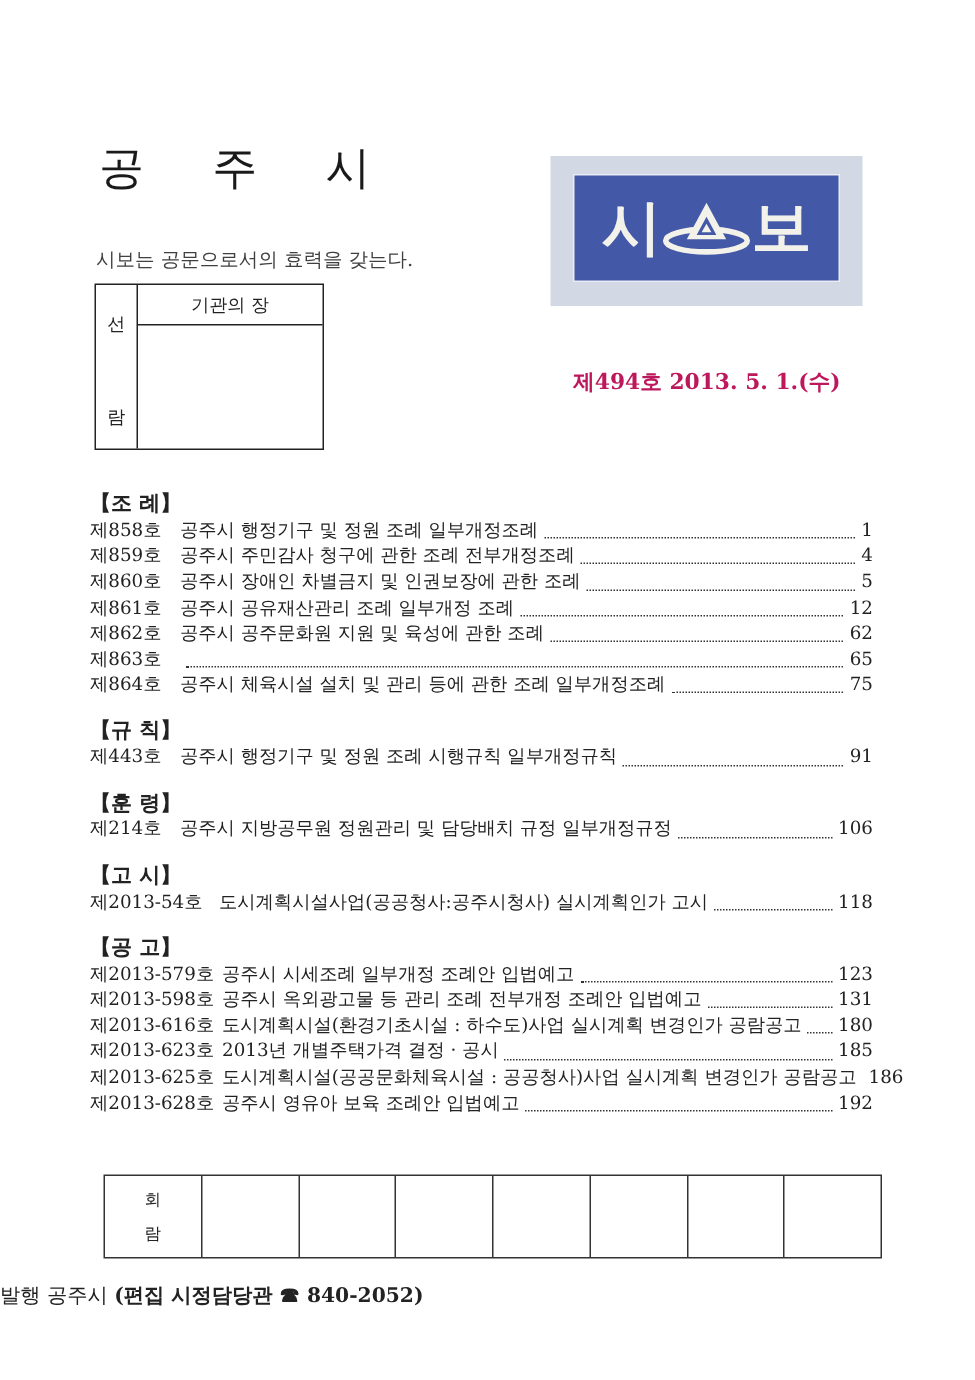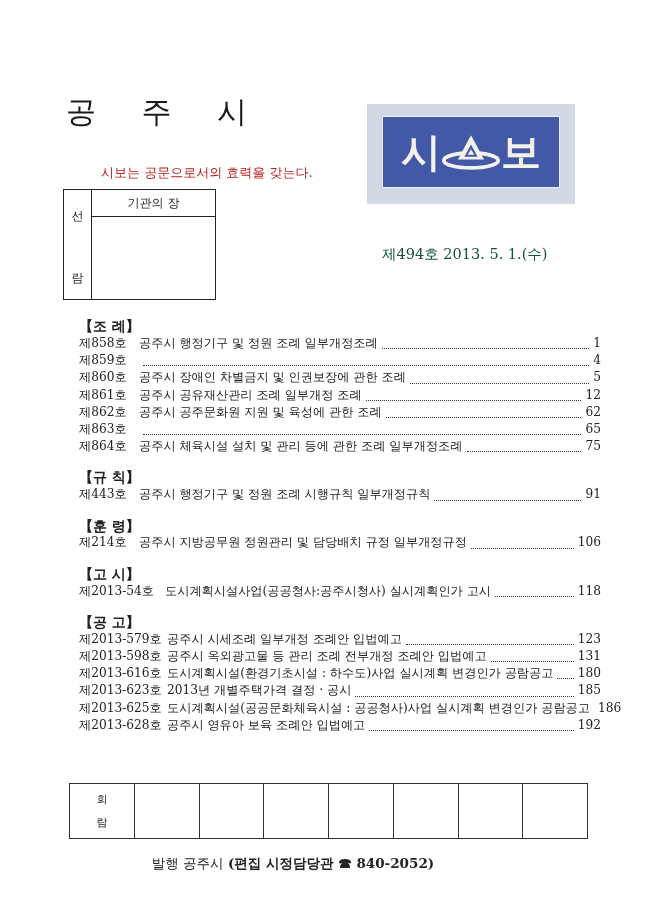--- a/index.html
+++ b/index.html
@@ -6,48 +6,48 @@
   html, body { width: 650px; height: 920px; background: #ffffff; overflow: hidden; }
   body { position: relative; font-family: "DejaVu Serif", "Liberation Serif", serif; color: #222; }
 
   .city-title { position: absolute; left: 66px; top: 92px; font-size: 30px; letter-spacing: 18px; font-family: "DejaVu Sans", sans-serif; font-weight: normal; color: #1a1a1a; }
 
   .logo-outer { position: absolute; left: 367px; top: 104px; width: 208px; height: 100px; background: #d3d9e4; }
   .logo-inner { position: absolute; left: 15px; top: 12px; width: 178px; height: 72px; background: #4458a8; border: 1px solid #e8ecf4; display: flex; align-items: center; justify-content: space-between; padding: 0 18px; }
   .logo-char { color: #f2f2ea; font-size: 40px; font-weight: bold; font-family: "DejaVu Sans", sans-serif; line-height: 1; }
   .logo-emblem { width: 64px; height: 44px; }
 
-  .notice { position: absolute; left: 64px; top: 164px; font-size: 13px; color: #b91c1c; margin-left: 37px; }
+  .notice { position: absolute; left: 64px; top: 164px; font-size: 13px; color: #404040; }
 
   .review-box { position: absolute; left: 63px; top: 189px; width: 153px; height: 111px; border: 1.5px solid #222; }
   .review-left { position: absolute; left: 0; top: 0; width: 28px; height: 100%; border-right: 1.5px solid #222; }
   .review-left .c1 { position: absolute; left: 0; width: 100%; top: 18px; text-align: center; font-size: 12px; }
   .review-left .c2 { position: absolute; left: 0; width: 100%; top: 80px; text-align: center; font-size: 12px; }
   .review-head { position: absolute; left: 28px; top: 0; right: 0; height: 27px; border-bottom: 1.5px solid #222; text-align: center; font-size: 12px; line-height: 26px; }
 
-  .issue-line { position: absolute; left: 382px; top: 245px; font-size: 14.5px; color: #14532d; }
-
-  .toc { position: absolute; left: 60px; top: 318px; width: 522px; font-size: 12.2px; margin-left: 19px; }
+  .issue-line { position: absolute; left: 382px; top: 245px; font-size: 14.5px; color: #be185d; font-weight: bold; }
+
+  .toc { position: absolute; left: 60px; top: 328px; width: 522px; font-size: 12.2px; }
   .section { margin-bottom: 14px; }
   .section-title { font-size: 14px; line-height: 16px; font-weight: bold; height: 17px; font-family: "DejaVu Sans", sans-serif; }
   .entry { display: flex; align-items: flex-end; line-height: 17.2px; height: 17.2px; white-space: nowrap; }
   .entry .num { flex: 0 0 auto; }
   .entry .title { flex: 0 0 auto; }
   .entry .dots { flex: 1 1 auto; overflow: hidden; margin: 0 4px; border-bottom: 1.5px dotted #333; position: relative; top: -3px; height: 1px; }
   .entry .page { flex: 0 0 auto; text-align: right; }
   .w-law .num { width: 60px; }
   .w-notice .num { width: 86px; }
   .w-public .num { width: 88px; }
 
   .circ-table { position: absolute; left: 69px; top: 783px; width: 519px; height: 56px; border: 1.5px solid #333; display: flex; }
   .circ-cell { flex: 1; border-right: 1.5px solid #333; }
   .circ-cell:last-child { border-right: none; }
   .circ-label { display: flex; flex-direction: column; align-items: center; justify-content: center; font-size: 11px; gap: 8px; }
 
-  .footer { position: absolute; left: 0; width: 586px; top: 855px; text-align: center; font-size: 13.5px; }
+  .footer { position: absolute; left: 0; width: 586px; top: 855px; text-align: left; font-size: 13.5px; }
   .footer .bold { font-weight: bold; }
 </style>
 </head>
 <body>
 
 <div class="city-title">공 주 시</div>
 
 <div class="logo-outer">
   <div class="logo-inner">
     <span class="logo-char">시</span>
@@ -77,20 +77,21 @@
   <div class="section w-law">
     <div class="section-title">【조    례】</div>
     <div class="entry">
         <span class="num">제858호</span>
         <span class="title">공주시 행정기구 및 정원 조례 일부개정조례</span>
         <span class="dots"></span>
         <span class="page">1</span>
       </div>
     <div class="entry">
         <span class="num">제859호</span>
+        <span class="title">공주시 주민감사 청구에 관한 조례 전부개정조례</span>
         <span class="dots"></span>
         <span class="page">4</span>
       </div>
     <div class="entry">
         <span class="num">제860호</span>
         <span class="title">공주시 장애인 차별금지 및 인권보장에 관한 조례</span>
         <span class="dots"></span>
         <span class="page">5</span>
       </div>
     <div class="entry">

